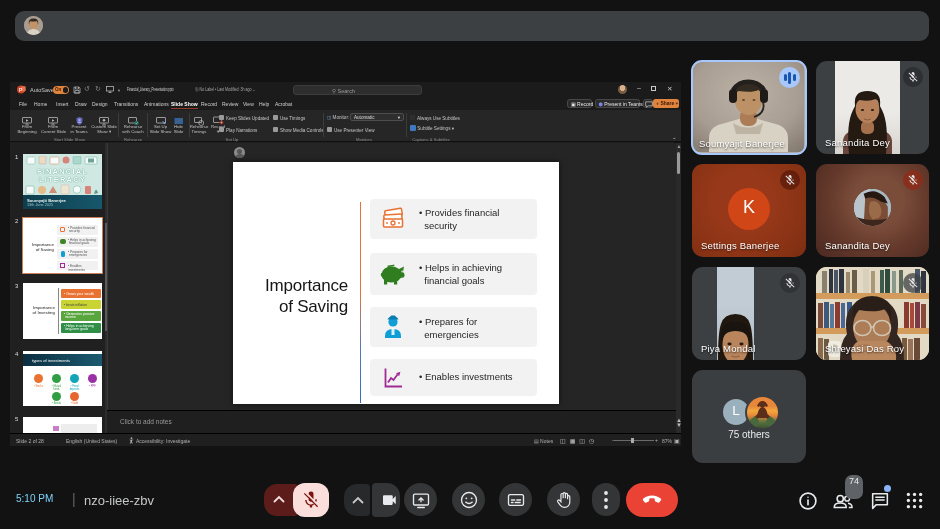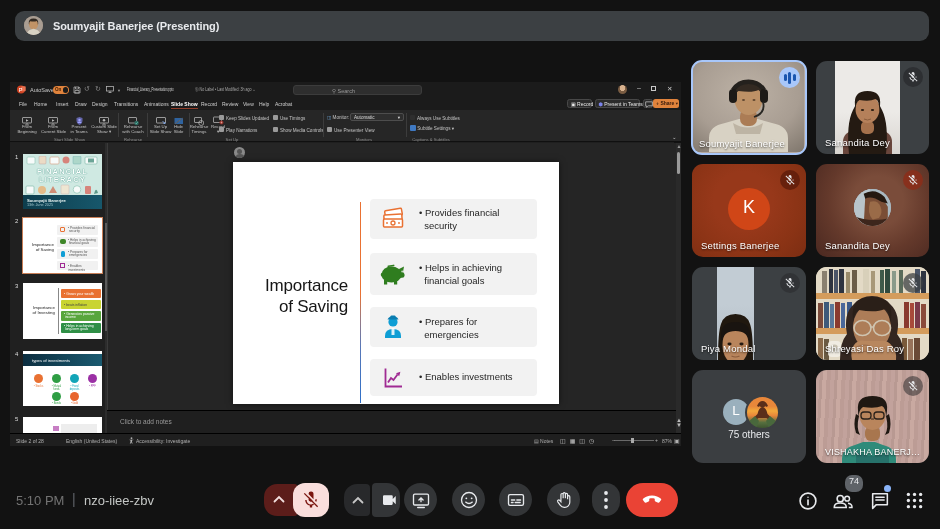--- a/index.html
+++ b/index.html
@@ -25,21 +25,20 @@
 <div id="stage">
 
   <div class="abs" style="left:15px; top:11px; width:914px; height:30px; background:#3c4043; border-radius:9px;">
     <div class="abs" style="left:9px; top:5px; width:19px; height:19px; border-radius:50%; overflow:hidden; background:#988b80;">
       <svg width="19" height="19" viewBox="0 0 19 19">
           <rect width="19" height="19" fill="#a99d92"></rect>
       <ellipse cx="9.5" cy="8.2" rx="4.6" ry="5.2" fill="#c19366"></ellipse>
       <path d="M4.8 7.5 q-.5-5 4.7-5 q5.2 0 4.7 5 l-.3 1.5 q0-3.5-1.2-4 q-2 1-6.5.3 q-1.2.7-1.1 3.7z" fill="#332a22"></path>
       <path d="M3 19 q0-4.5 4-5.5 l2.5-.8 2.5.8 q4 1 4 5.5z" fill="#d8d2c4"></path>
         </svg></div>
-    <div class="abs" style="left:38px; top:8.5px; color:#e8eaed; font-size:11px; font-weight:700; letter-spacing:-.1px;">Soumyajit Banerjee (Presenting)</div>
   </div>
 
   <div class="abs" id="ppt" style="left:10px; top:82px; width:664px; height:364px; background:#1f1f1f; font-family:'Liberation Sans',sans-serif;">
 
     <div class="abs" style="left:0; top:0; width:671px; height:15px; background:#1b1b1b;">
       <svg class="abs" style="left:7px; top:3px;" width="9" height="9" viewBox="0 0 9 9">
         <circle cx="4" cy="4.5" r="4" fill="#d14424"></circle>
         <rect x="4.2" y="1.2" width="4.5" height="5" rx="0.7" fill="#e8704f"></rect>
         <text x="1.6" y="7" font-size="6" fill="#fff" font-family="Liberation Sans">P</text>
       </svg>
@@ -565,44 +564,23 @@
         <circle cx="15.5" cy="8" r="2.6" fill="#5a2e1a"></circle>
         <path d="M10 4 q2 5 5.5 5 q3.5 0 5.5-5 l-2-1 q-1.5 3-3.5 3 t-3.5-3z" fill="#5a2e1a" transform="rotate(180 15.5 6.5)"></path>
         <path d="M15.5 10 q-4 1-5 7 l-5 5 2 2 4-3 h8 l4 3 2-2 -5-5 q-1-6-5-7z" fill="#5a2e1a"></path>
         <path d="M0 26 l8-7 4 5 -3 7 h-9z" fill="#49683c"></path>
         <path d="M31 26 l-8-7 -4 5 3 7 h9z" fill="#49683c"></path>
       </svg>
     </div>
     <div class="abs" style="left:0; top:59px; width:114px; text-align:center; color:#e8eaed; font-size:10px;">75 others</div>
   </div>
 
-  <div class="tile" id="t8" style="left:816px; top:370px; width:113px; background:repeating-linear-gradient(93deg,#c3a59f 0 4px,#b69892 4px 7px,#ccaea6 7px 11px,#bb9d96 11px 15px);">
-    <svg class="abs" style="left:0; top:0;" width="113" height="93" viewBox="0 0 113 93">
-      <rect width="113" height="93" fill="#c09a93" opacity=".25"></rect>
-      <path d="M26 93 v-4 q0-11 13-14 l8-3 h12 l8 3 q13 3 13 14 v4 z" fill="#2f8b7a"></path>
-      <path d="M40 82 q17 8 33 0 v11 h-33 z" fill="#27726b"></path>
-      <rect x="49" y="56" width="15" height="15" rx="6" fill="#a8764e"></rect>
-      <ellipse cx="56.5" cy="45" rx="13" ry="15" fill="#b9855c"></ellipse>
-      <path d="M42 41 q-2-15 14.5-15 q16.5 0 14.5 15 l-1 7 q0-10-4-12 q-7 3-19 1 q-4.5 3-4.5 11 z" fill="#1f1812"></path>
-      <path d="M43 46 q-3 12 1 19 l-4-2 q-3-9 0-19 z" fill="#1f1812"></path>
-      <path d="M70 46 q3 12-1 19 l4-2 q3-9 0-19 z" fill="#1f1812"></path>
-      <rect x="45" y="42" width="10" height="7" rx="3" fill="none" stroke="#2a211a" stroke-width="1.3"></rect>
-      <rect x="58" y="42" width="10" height="7" rx="3" fill="none" stroke="#2a211a" stroke-width="1.3"></rect>
-      <path d="M55 49 h3" stroke="#2a211a" stroke-width="1"></path>
-    </svg>
-    <div class="micoff" style="background:rgba(32,33,36,.5);">
-        <svg width="12" height="12" viewBox="0 0 24 24" fill="#e8eaed">
-          <path d="M9 5a3 3 0 0 1 6 0v5.2L9 4.3zm10 6h-1.7c0 .6-.1 1.2-.3 1.7l1.3 1.3c.5-.9.7-1.9.7-3zm-4.3.9L9 6.2V11a3 3 0 0 0 5.7.9zM4.3 3L3 4.3l16.7 16.7 1.3-1.3-4.4-4.4-1.2-1.2zM12 17.3c-2.9 0-5.3-2.4-5.3-5.3H5c0 3.3 2.4 6 5.6 6.6V21h2.8v-2.4c.9-.2 1.7-.5 2.4-1l-1.3-1.2c-.7.6-1.6.9-2.5.9z"></path>
-        </svg>
-      </div>
-    <div class="tname" style="font-size:9px;">VISHAKHA BANERJ…</div>
-  </div>
 
   <div class="abs" style="left:0; top:480px; width:940px; height:49px; background:#121212;"></div>
-  <div class="abs" style="left:16px; top:493px; color:#737373; font-size:13px;">5:10 PM</div>
+  <div class="abs" style="left:16px; top:493px; color:#7dd3fc; font-size:10px;">5:10 PM</div>
   <div class="abs" style="left:72px; top:491px; color:#5f6368; font-size:14px;">|</div>
   <div class="abs" style="left:84px; top:493px; color:#c4c7c5; font-size:13px;">nzo-iiee-zbv</div>
 
   <div class="abs" style="left:264px; top:484px; width:34px; height:32px; background:#5c1d1a; border-radius:13px 4px 4px 13px;">
     <svg class="abs" style="left:9px; top:11px;" width="12" height="8" viewBox="0 0 12 8">
         <path d="M1.5 6.5 L6 2 l4.5 4.5" stroke="#f2dede" stroke-width="1.8" fill="none" stroke-linecap="round"></path>
       </svg>
   </div>
   <div class="abs" style="left:293px; top:483px; width:36px; height:34px; background:#f9dedc; border-radius:12px;">
     <svg class="abs" style="left:8px; top:7px;" width="20" height="20" viewBox="0 0 24 24" fill="#7a150f">
@@ -669,21 +647,21 @@
       </svg>
   </div>
   <div class="abs" style="left:832px; top:490px;">
     <svg width="22" height="22" viewBox="0 0 24 24" fill="#e8eaed">
         <circle cx="9" cy="9.5" r="3.4" fill="none" stroke="#e8eaed" stroke-width="1.7"></circle>
         <path d="M2.5 18.5c0-2.8 3-4.3 6.5-4.3s6.5 1.5 6.5 4.3v.5H2.5z" fill="none" stroke="#e8eaed" stroke-width="1.7"></path>
         <circle cx="16.5" cy="9.5" r="2.6" fill="none" stroke="#e8eaed" stroke-width="1.6"></circle>
         <path d="M17.5 14.4c2.4.4 4.3 1.7 4.3 3.9v.7h-3.5" fill="none" stroke="#e8eaed" stroke-width="1.6"></path>
       </svg>
   </div>
-  <div class="abs" style="left:845px; top:475px; min-width:18px; height:17px; background:#5f6368; border-radius:7px; text-align:center;">
+  <div class="abs" style="left:845px; top:475px; min-width:18px; height:24px; background:#5f6368; border-radius:7px; text-align:center;">
     <div style="color:#e8eaed; font-size:9px; line-height:13px; padding:0 3px;">74</div>
   </div>
   <div class="abs" style="left:869px; top:490px;">
     <svg width="22" height="22" viewBox="0 0 24 24" fill="none" stroke="#e8eaed" stroke-width="1.7">
         <path d="M4 4h16v12H8l-4 4z" stroke-linejoin="round"></path>
         <path d="M7.5 8h9 M7.5 11h9" stroke-linecap="round"></path>
       </svg>
   </div>
   <div class="abs" style="left:884px; top:485px; width:7px; height:7px; border-radius:50%; background:#8ab4f8;"></div>
   <div class="abs" style="left:904px; top:490px;">

